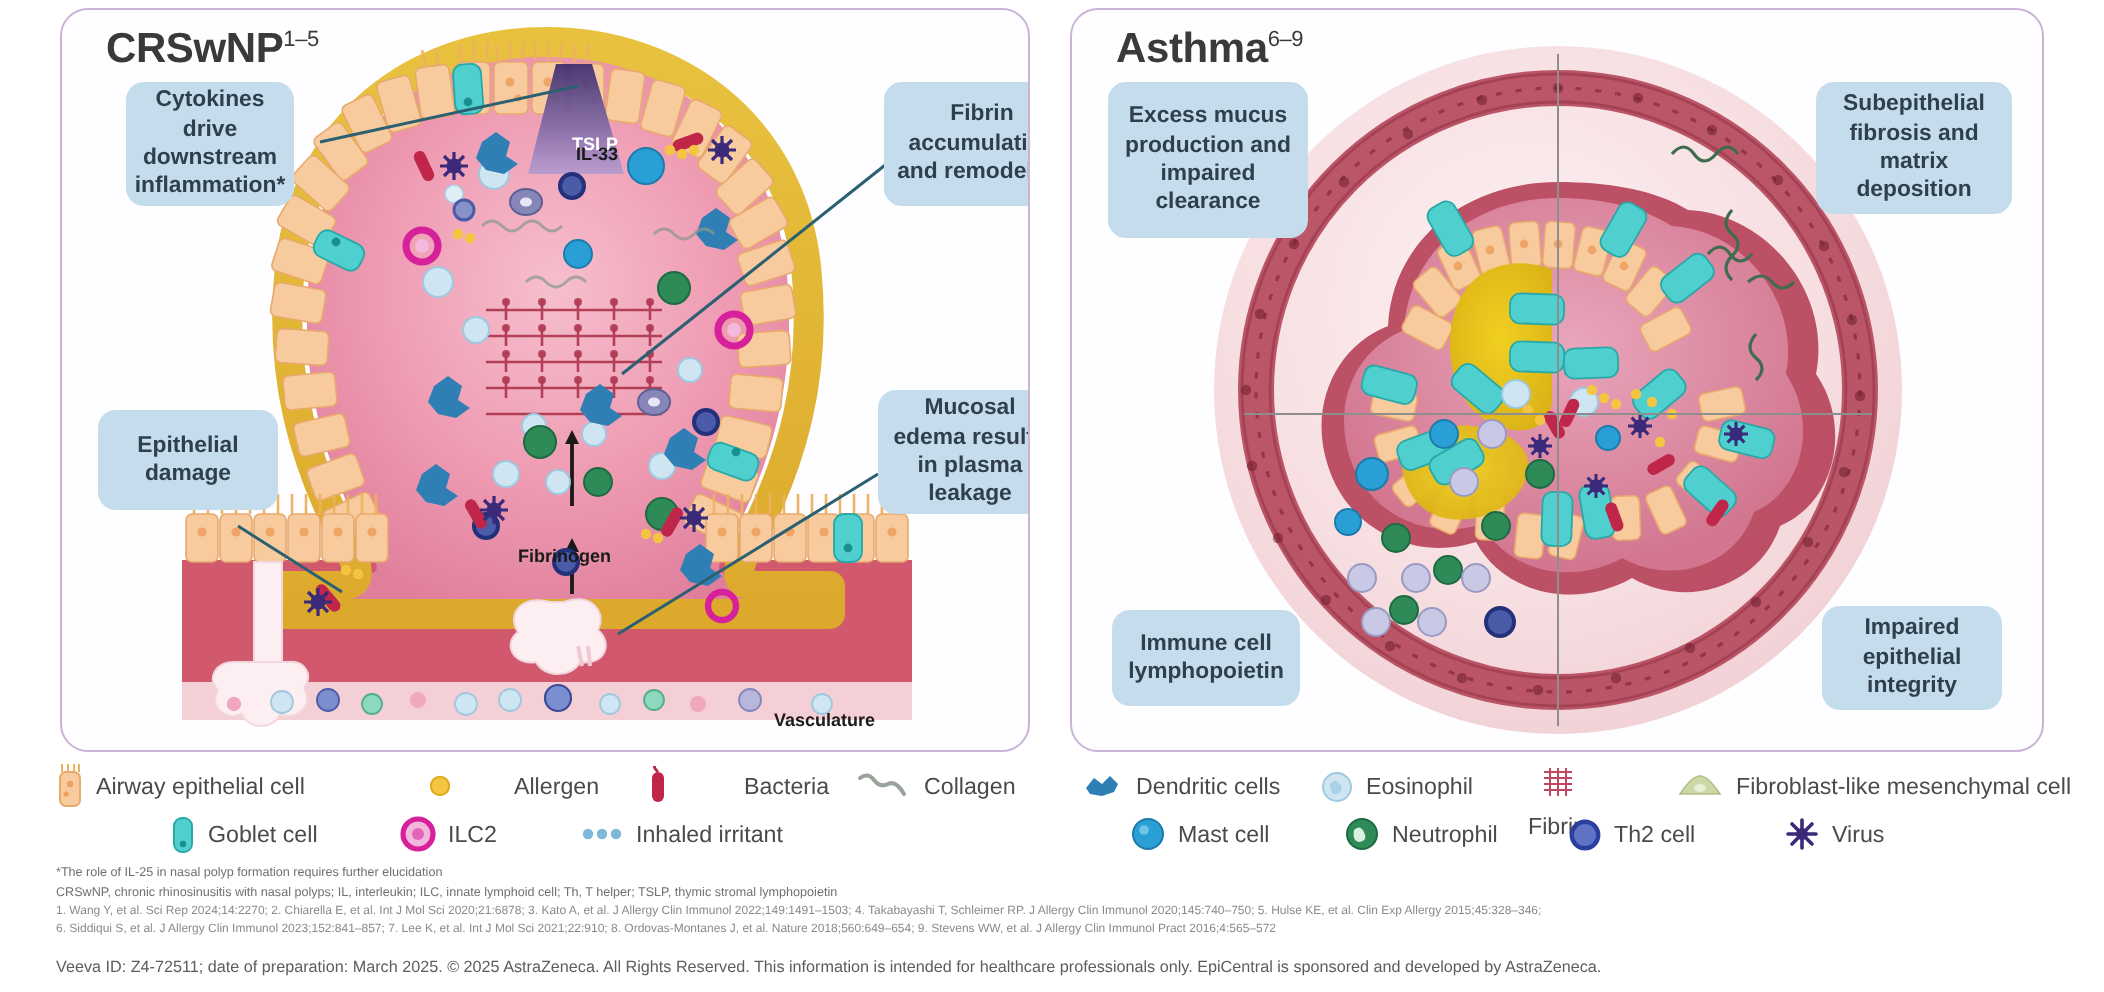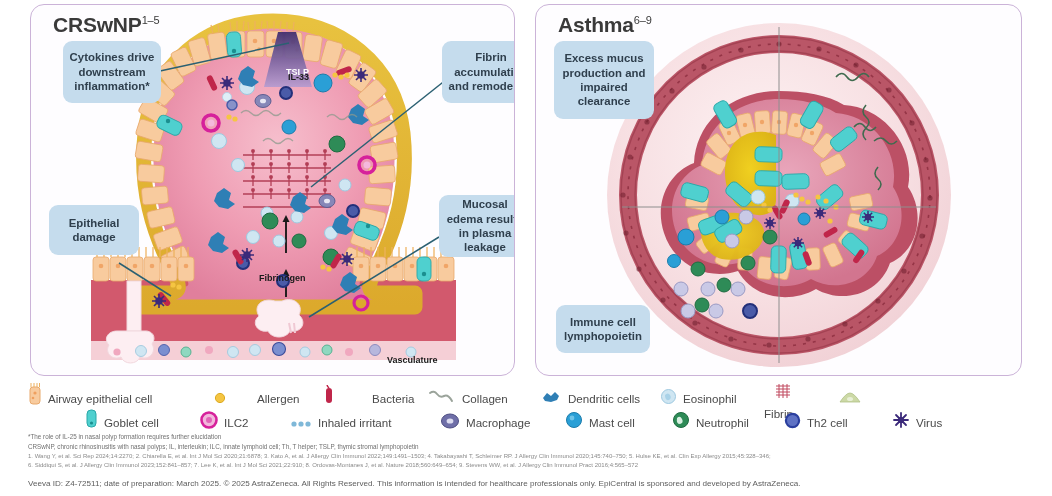--- a/index.html
+++ b/index.html
@@ -60,21 +60,21 @@
     position: absolute;
     left: 0; top: 381px;
     width: 1052px; height: 48px;
   }
   .legend-row { position: absolute; left: 0; width: 1052px; height: 24px; }
   #legend-row-1 { top: 0px; }
   #legend-row-2 { top: 24px; }
   .legend-item {
     position: absolute;
     display: flex;
-    align-items: flex-end;
+    align-items: center;
     gap: 6px;
     height: 24px;
     white-space: nowrap;
   }
   .legend-label {
     font-size: 11.6px;
     color: #4a4a4a;
   }
   .legend-ico { display: block; flex: 0 0 auto; }
 
@@ -414,21 +414,21 @@
     <div class="fig-label" style="left:228px; top:268px;">Fibrinogen</div>
     <div class="fig-label" style="left:356px; top:350px;">Vasculature</div>
 
     <svg class="leader" width="485" height="372" style="left:0;top:0;">
       <line x1="129" y1="66" x2="258" y2="38" stroke="#2b6072" stroke-width="1.5"></line>
       <line x1="416" y1="74" x2="280" y2="182" stroke="#2b6072" stroke-width="1.5"></line>
       <line x1="88" y1="258" x2="140" y2="291" stroke="#2b6072" stroke-width="1.5"></line>
       <line x1="408" y1="232" x2="278" y2="312" stroke="#2b6072" stroke-width="1.5"></line>
     </svg>
 
-    <div class="callout" style="left:32px; top:36px; width:98px; height:62px;">Cytokines drive downstream inflammation*</div>
+    <div class="callout" style="left:32px; top:36px; width:84px; height:62px;">Cytokines drive downstream inflammation*</div>
     <div class="callout" style="left:411px; top:36px; width:98px; height:62px;">Fibrin accumulation and remodeling</div>
     <div class="callout" style="left:18px; top:200px; width:90px; height:50px;">Epithelial damage</div>
     <div class="callout" style="left:408px; top:190px; width:92px; height:62px;">Mucosal edema results in plasma leakage</div>
   </div>
 
   <div class="panel" id="panel-asthma">
 
     <div class="panel-title">
       <span>Asthma</span><sup>6–9</sup>
     </div>
@@ -636,21 +636,23 @@
         </g>
       </g>
 
       <g stroke="#8e8e8e" stroke-width="1">
         <line x1="243" y1="22" x2="243" y2="358"></line>
         <line x1="86" y1="202" x2="400" y2="202"></line>
       </g>
     </svg>
 
     <div class="callout" style="left:18px; top:36px; width:100px; height:78px;">Excess mucus production and impaired clearance</div>
+    <div class="callout" style="left:372px; top:36px; width:98px; height:66px;">Subepithelial fibrosis and matrix deposition</div>
     <div class="callout" style="left:20px; top:300px; width:94px; height:48px;">Immune cell lymphopoietin</div>
+    <div class="callout" style="left:375px; top:298px; width:90px; height:52px;">Impaired epithelial integrity</div>
   </div>
 
   <div id="legend">
 
     <div class="legend-row" id="legend-row-1">
 
       <div class="legend-item" style="left:28px;">
         <svg class="legend-ico" width="14" height="22" viewBox="0 0 14 22">
           <rect x="2" y="4" width="10" height="17" rx="3" fill="#f8cb9e" stroke="#e8a96d" stroke-width="1"></rect>
           <circle cx="7" cy="10" r="1.6" fill="#ef9f5e"></circle>
@@ -707,20 +709,21 @@
           </g>
         </svg>
         <span class="legend-label">Fibrin</span>
       </div>
 
       <div class="legend-item" style="left:838px;">
         <svg class="legend-ico" width="24" height="14" viewBox="0 0 24 14">
           <path d="M2 11 q6 -9 10 -9 q4 0 10 9 Z" fill="#ccd9a6" stroke="#b0c086" stroke-width="0.8"></path>
           <ellipse cx="12" cy="8" rx="3" ry="2" fill="#e8efd6"></ellipse>
         </svg>
+        <span class="legend-label">Fibroblast-like mesenchymal cell</span>
       </div>
     </div>
 
     <div class="legend-row" id="legend-row-2">
 
       <div class="legend-item" style="left:85px;">
         <svg class="legend-ico" width="13" height="22" viewBox="0 0 13 22">
           <rect x="2" y="3" width="9" height="17" rx="4" fill="#4fd0cf" stroke="#2aa8a8" stroke-width="1"></rect>
           <circle cx="6.5" cy="16" r="1.6" fill="#1b8f90"></circle>
         </svg>
@@ -737,27 +740,20 @@
 
       <div class="legend-item" style="left:290px;">
         <svg class="legend-ico" width="22" height="10" viewBox="0 0 22 10">
           <circle cx="4" cy="5" r="2.6" fill="#7fb8d8"></circle>
           <circle cx="11" cy="5" r="2.6" fill="#7fb8d8"></circle>
           <circle cx="18" cy="5" r="2.6" fill="#7fb8d8"></circle>
         </svg>
         <span class="legend-label">Inhaled irritant</span>
       </div>
 
-      <div class="legend-item" style="left:440px;">
-        <svg class="legend-ico" width="20" height="16" viewBox="0 0 20 16">
-          <ellipse cx="10" cy="8" rx="8.5" ry="7" fill="#6f6fa8" stroke="#4e4e83" stroke-width="1"></ellipse>
-          <ellipse cx="10" cy="8" rx="3.4" ry="2.6" fill="#dcdcf0"></ellipse>
-        </svg>
-        <span class="legend-label">Macrophage</span>
-      </div>
 
       <div class="legend-item" style="left:565px;">
         <svg class="legend-ico" width="18" height="18" viewBox="0 0 18 18">
           <circle cx="9" cy="9" r="7.5" fill="#2a9fd6" stroke="#1b7cab" stroke-width="1"></circle>
           <circle cx="7" cy="7" r="2.4" fill="#6fc4e8"></circle>
         </svg>
         <span class="legend-label">Mast cell</span>
       </div>
 
       <div class="legend-item" style="left:672px;">

